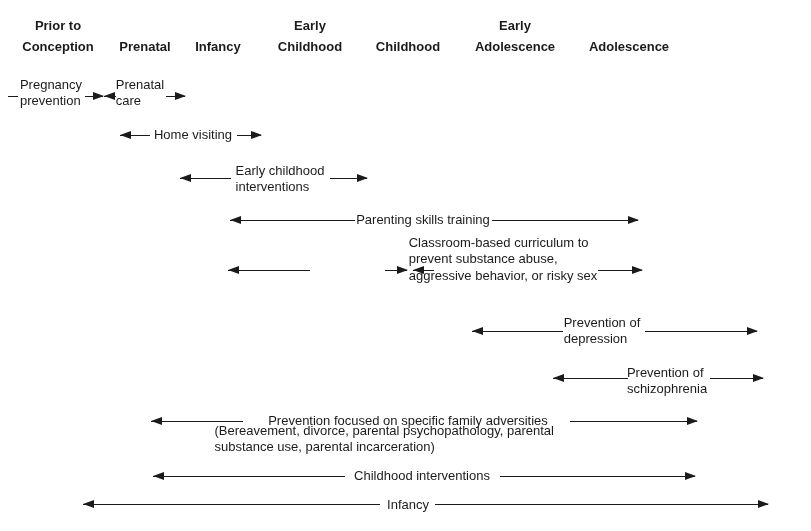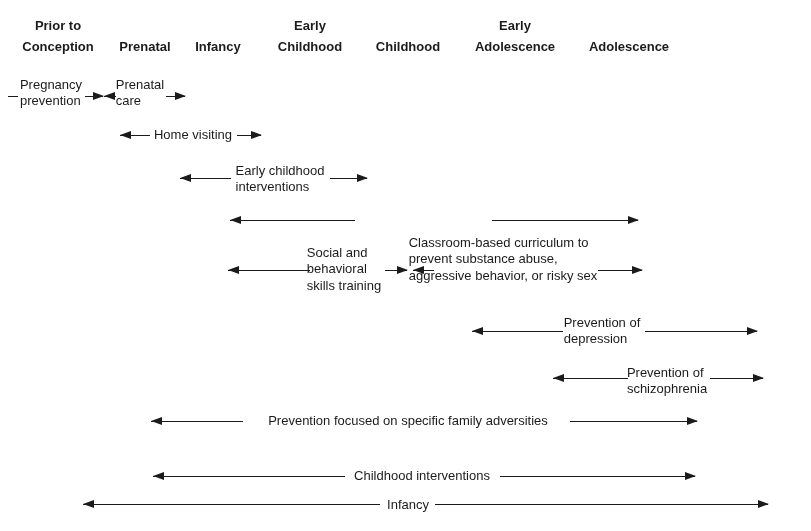--- a/index.html
+++ b/index.html
@@ -70,46 +70,45 @@
   <div class="seg hl" style="left:120px;top:135px;width:30px"></div>
   <div class="lbl" style="left:193px;top:135px">Home visiting</div>
   <div class="seg hr" style="left:237px;top:135px;width:24px"></div>
 
   <div class="seg hl" style="left:180px;top:178px;width:51px"></div>
   <div class="lbl" style="left:280px;top:179px">Early childhood
 interventions</div>
   <div class="seg hr" style="left:330px;top:178px;width:37px"></div>
 
   <div class="seg hl" style="left:230px;top:220px;width:125px"></div>
+  <div class="lbl" style="left:423px;top:220px">Parenting skills training</div>
   <div class="seg hr" style="left:492px;top:220px;width:146px"></div>
 
   <div class="seg hl" style="left:228px;top:270px;width:82px"></div>
-  <div class="lbl" style="left:344px;top:270px">Social and
-behavioral
-skills training</div>
   <div class="seg hr" style="left:385px;top:270px;width:22px"></div>
   <div class="seg hl" style="left:413px;top:270px;width:21px"></div>
   <div class="lbl" style="left:503px;top:260px">Classroom-based curriculum to
 prevent substance abuse,
 aggressive behavior, or risky sex</div>
   <div class="seg hr" style="left:598px;top:270px;width:44px"></div>
 
   <div class="seg hl" style="left:472px;top:331px;width:91px"></div>
   <div class="lbl" style="left:602px;top:331px">Prevention of
 depression</div>
   <div class="seg hr" style="left:645px;top:331px;width:112px"></div>
 
   <div class="seg hl" style="left:553px;top:378px;width:75px"></div>
   <div class="lbl" style="left:667px;top:381px">Prevention of
 schizophrenia</div>
   <div class="seg hr" style="left:710px;top:378px;width:53px"></div>
 
   <div class="seg hl" style="left:151px;top:421px;width:92px"></div>
   <div class="lbl" style="left:408px;top:421px">Prevention focused on specific family adversities</div>
   <div class="seg hr" style="left:570px;top:421px;width:127px"></div>
+  <div class="lbl" style="left:413px;top:439px">(Bereavement, divorce, parental psychopathology, parental substance use, parental incarceration)</div>
 
   <div class="seg hl" style="left:153px;top:476px;width:192px"></div>
   <div class="lbl" style="left:422px;top:476px">Childhood interventions</div>
   <div class="seg hr" style="left:500px;top:476px;width:195px"></div>
 
   <div class="seg hl" style="left:83px;top:504px;width:297px"></div>
   <div class="lbl" style="left:408px;top:505px">Infancy</div>
   <div class="seg hr" style="left:435px;top:504px;width:333px"></div>
 
 </div>

